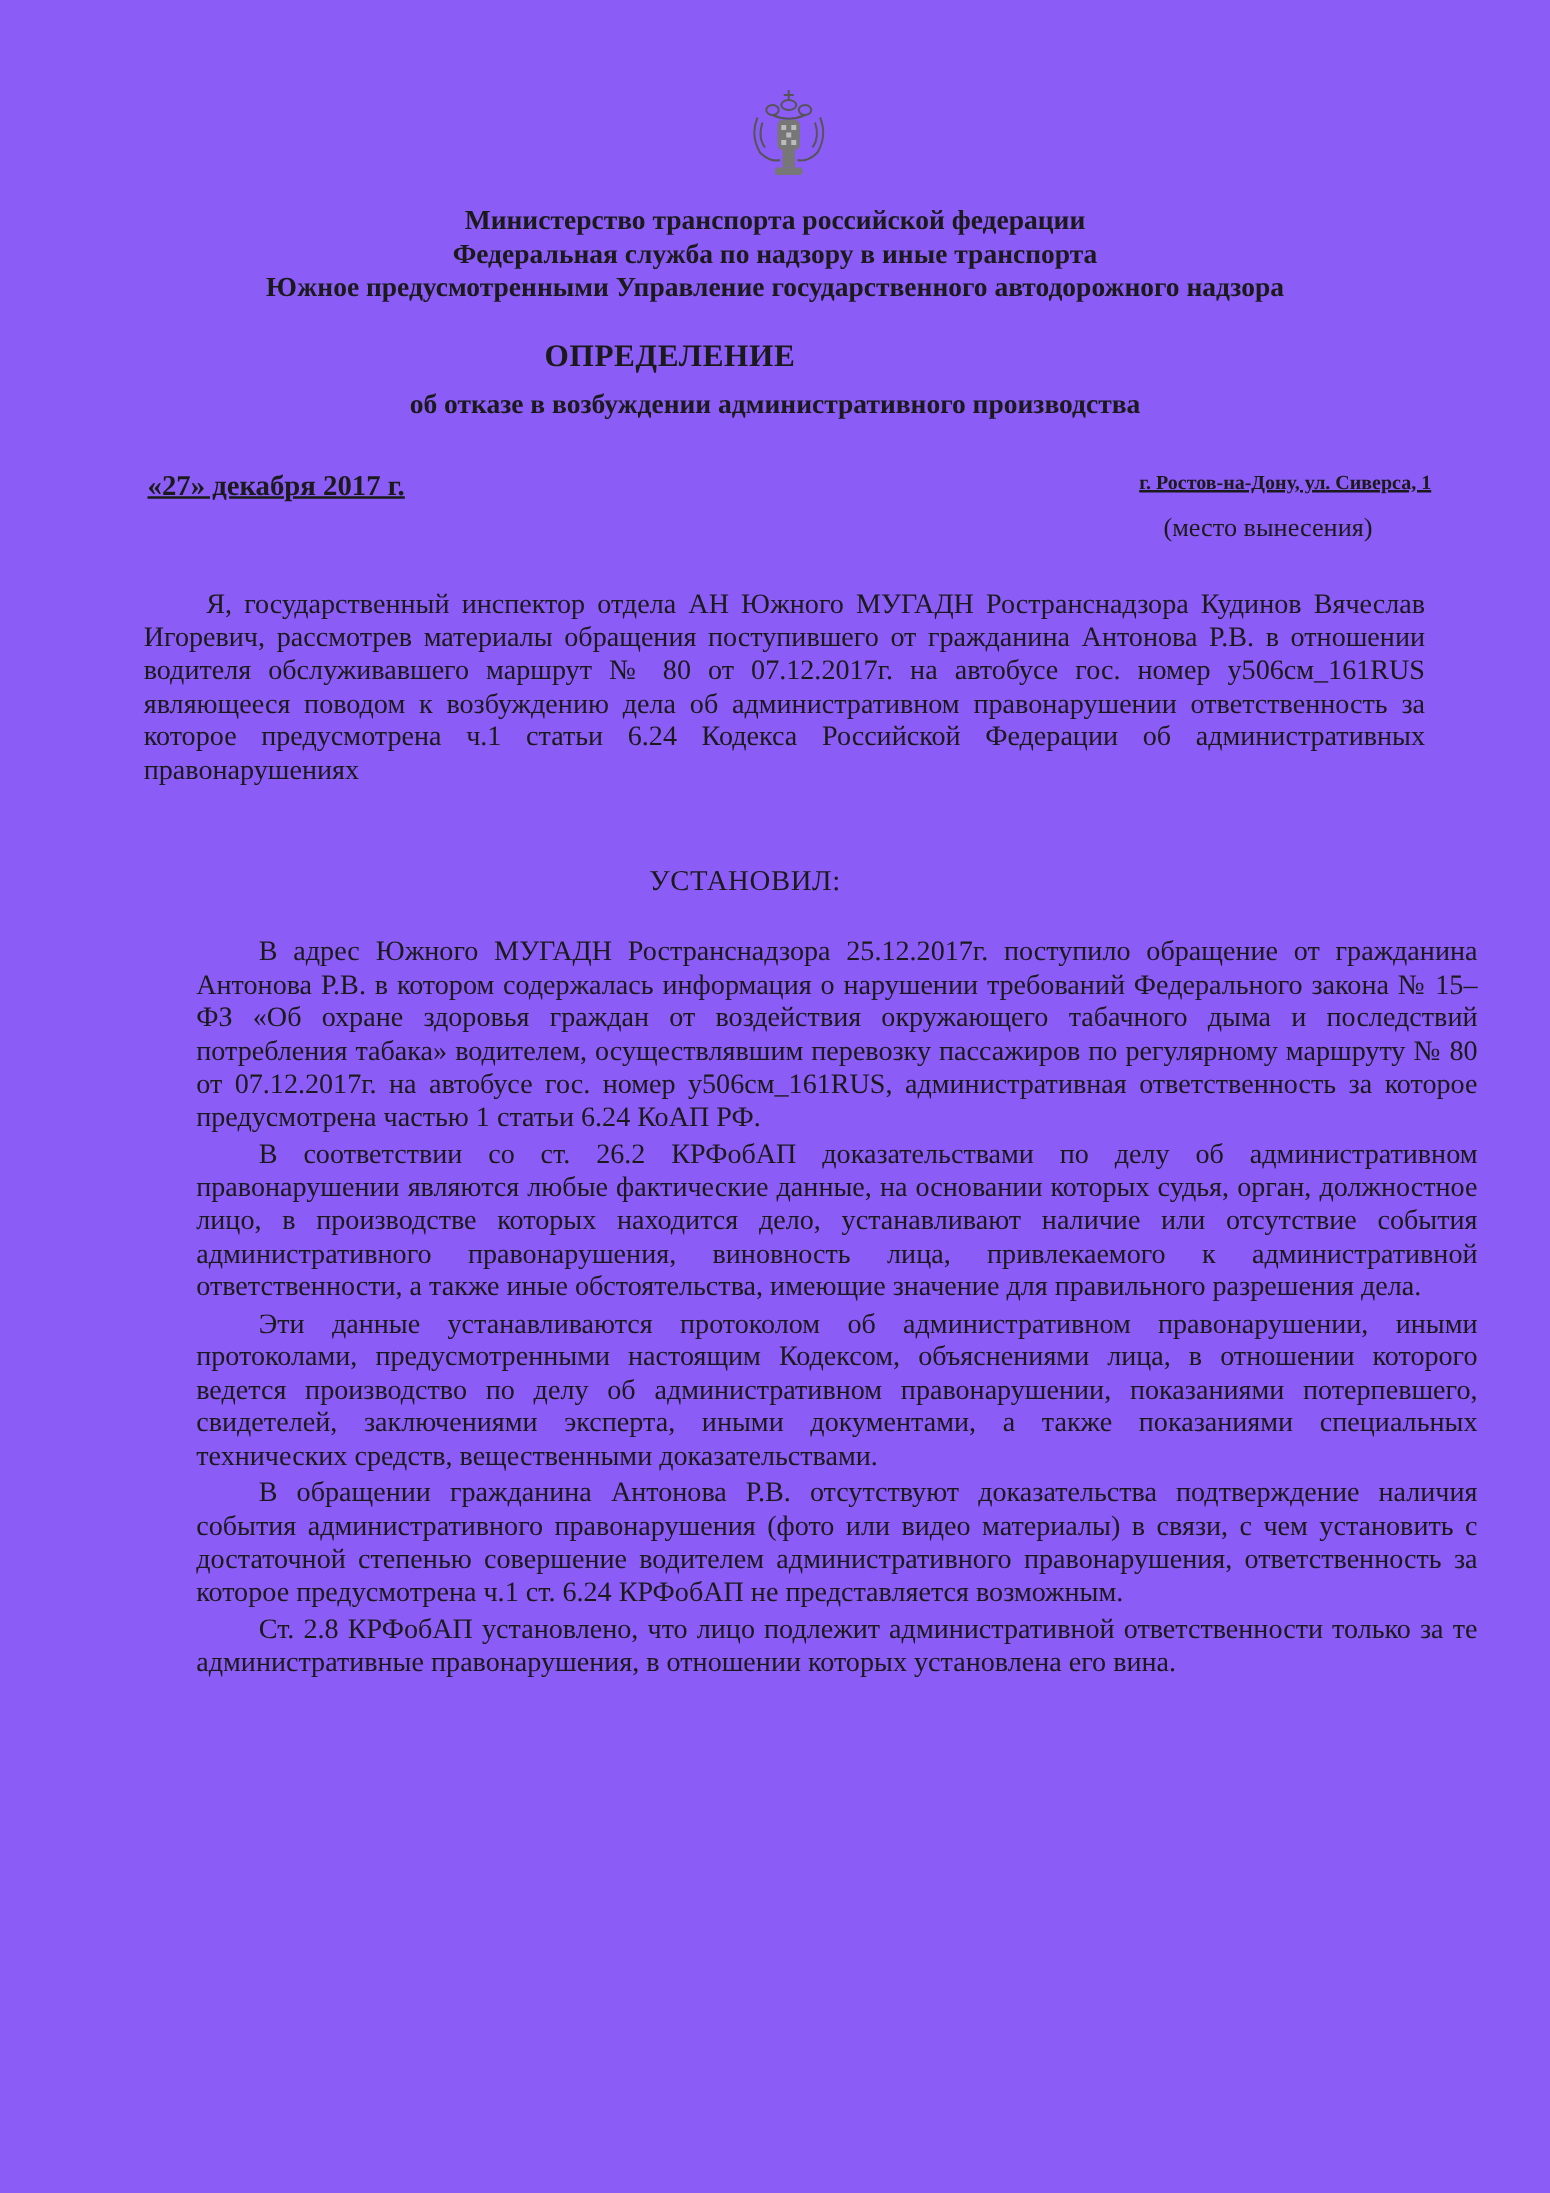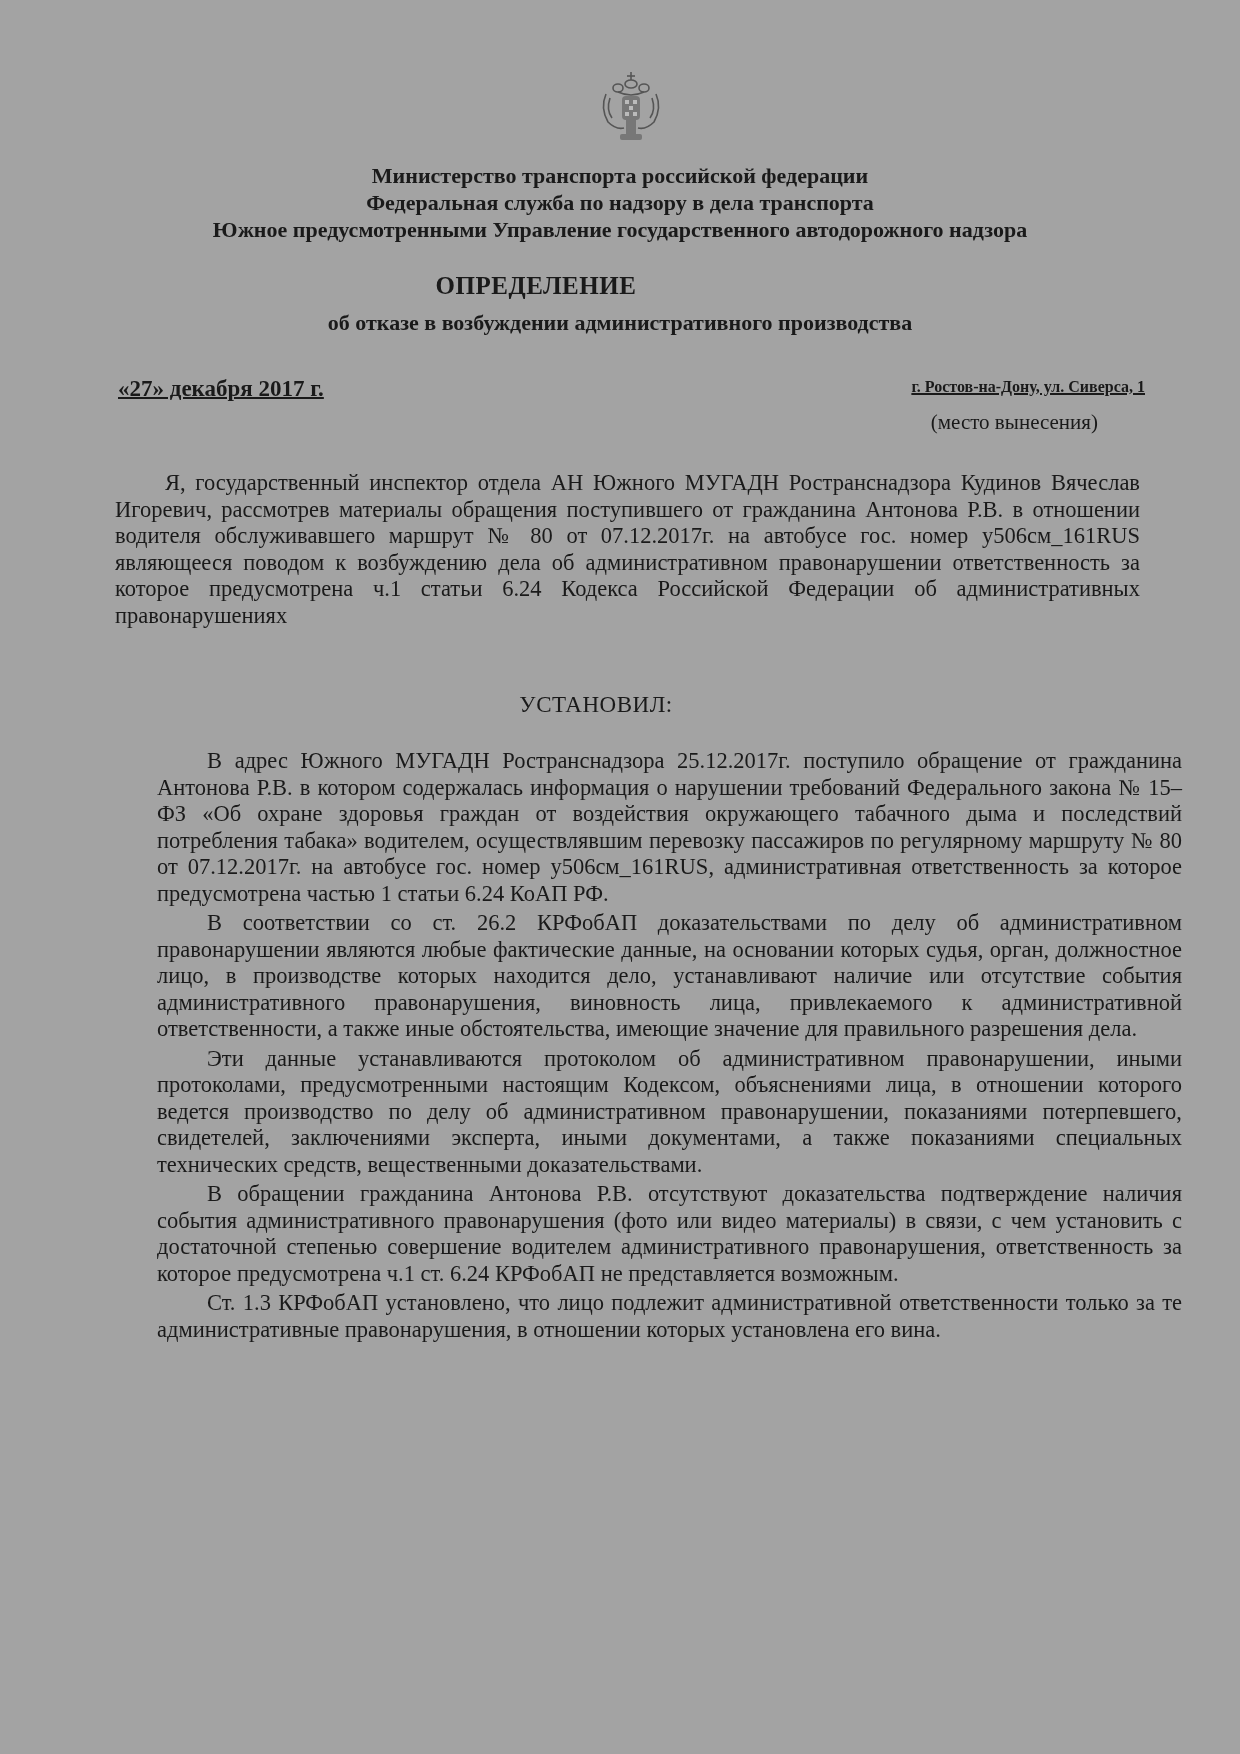--- a/index.html
+++ b/index.html
@@ -1,18 +1,18 @@
 <!DOCTYPE html>
 <html><head>
   <meta charset="utf-8">
   <style>
     html, body { margin: 0; padding: 0; background: #ffffff; }
     body { width: 1240px; height: 1754px; position: relative; overflow: hidden;
       font-family: "Liberation Serif", "DejaVu Serif", serif; color: #1a1a1a; }
-    .page { position: absolute; left: 0; top: 0; width: 1240px; height: 1754px; background: #a3a3a3; }
+    .page { position: absolute; left: 0; top: 0; width: 1240px; height: 1754px; background: #8b5cf6; }
     .emblem { position: absolute; left: 596px; top: 68px; width: 70px; height: 80px; }
     .header { position: absolute; left: 0; width: 1240px; text-align: center; font-weight: bold; }
     .org-line { font-size: 22px; line-height: 27px; }
     #org { top: 162px; }
     .doc-title { position: absolute; top: 272px; left: 0; width: 1072px; text-align: center; font-weight: bold; font-size: 25px; letter-spacing: 0.5px; }
     .doc-subtitle { position: absolute; top: 310px; left: 0; width: 1240px; text-align: center; font-weight: bold; font-size: 22px; }
     .date { position: absolute; left: 118px; top: 376px; font-weight: bold; font-size: 23px; text-decoration: underline; text-decoration-thickness: 2px; }
     .place { position: absolute; right: 95px; top: 378px; font-weight: bold; font-size: 16px; text-decoration: underline; text-decoration-thickness: 2px; }
     .place-caption { position: absolute; right: 142px; top: 410px; font-size: 21px; }
     .body-text { position: absolute; left: 115px; width: 1025px; font-size: 22.5px; line-height: 26.5px; text-align: justify; }
@@ -51,21 +51,21 @@
         <rect x="37" y="32" width="4" height="4"></rect>
         <rect x="33" y="38" width="4" height="4"></rect>
         <rect x="29" y="44" width="4" height="4"></rect>
         <rect x="37" y="44" width="4" height="4"></rect>
       </g>
     </svg>
   </div>
 
   <div class="header" id="org">
     <div class="org-line">Министерство транспорта российской федерации</div>
-    <div class="org-line">Федеральная служба по надзору в дела транспорта</div>
+    <div class="org-line">Федеральная служба по надзору в иные транспорта</div>
     <div class="org-line">Южное предусмотренными Управление государственного автодорожного надзора</div>
   </div>
 
   <div class="doc-title">ОПРЕДЕЛЕНИЕ</div>
   <div class="doc-subtitle">об отказе в возбуждении административного производства</div>
 
   <div class="date">«27» декабря 2017 г.</div>
   <div class="place">г. Ростов-на-Дону, ул. Сиверса, 1</div>
   <div class="place-caption">(место вынесения)</div>
 
@@ -73,16 +73,16 @@
     <p>Я, государственный инспектор отдела АН Южного МУГАДН Ространснадзора Кудинов Вячеслав Игоревич, рассмотрев материалы обращения поступившего от гражданина Антонова Р.В. в отношении водителя обслуживавшего маршрут № 80 от 07.12.2017г. на автобусе гос. номер у506см_161RUS являющееся поводом к возбуждению дела об административном правонарушении ответственность за которое предусмотрена ч.1 статьи 6.24 Кодекса Российской Федерации об административных правонарушениях</p>
   </div>
 
   <div class="section-heading">УСТАНОВИЛ:</div>
 
   <div class="body-text" id="established">
     <p>В адрес Южного МУГАДН Ространснадзора 25.12.2017г. поступило обращение от гражданина Антонова Р.В. в котором содержалась информация о нарушении требований Федерального закона № 15–ФЗ «Об охране здоровья граждан от воздействия окружающего табачного дыма и последствий потребления табака» водителем, осуществлявшим перевозку пассажиров по регулярному маршруту № 80 от 07.12.2017г. на автобусе гос. номер у506см_161RUS, административная ответственность за которое предусмотрена частью 1 статьи 6.24 КоАП РФ.</p>
     <p>В соответствии со ст. 26.2 КРФобАП доказательствами по делу об административном правонарушении являются любые фактические данные, на основании которых судья, орган, должностное лицо, в производстве которых находится дело, устанавливают наличие или отсутствие события административного правонарушения, виновность лица, привлекаемого к административной ответственности, а также иные обстоятельства, имеющие значение для правильного разрешения дела.</p>
     <p>Эти данные устанавливаются протоколом об административном правонарушении, иными протоколами, предусмотренными настоящим Кодексом, объяснениями лица, в отношении которого ведется производство по делу об административном правонарушении, показаниями потерпевшего, свидетелей, заключениями эксперта, иными документами, а также показаниями специальных технических средств, вещественными доказательствами.</p>
     <p>В обращении гражданина Антонова Р.В. отсутствуют доказательства подтверждение наличия события административного правонарушения (фото или видео материалы) в связи, с чем установить с достаточной степенью совершение водителем административного правонарушения, ответственность за которое предусмотрена ч.1 ст. 6.24 КРФобАП не представляется возможным.</p>
-    <p>Ст. 1.3 КРФобАП установлено, что лицо подлежит административной ответственности только за те административные правонарушения, в отношении которых установлена его вина.</p>
+    <p>Ст. 2.8 КРФобАП установлено, что лицо подлежит административной ответственности только за те административные правонарушения, в отношении которых установлена его вина.</p>
   </div>
 
 </div>
 
 </body></html>

